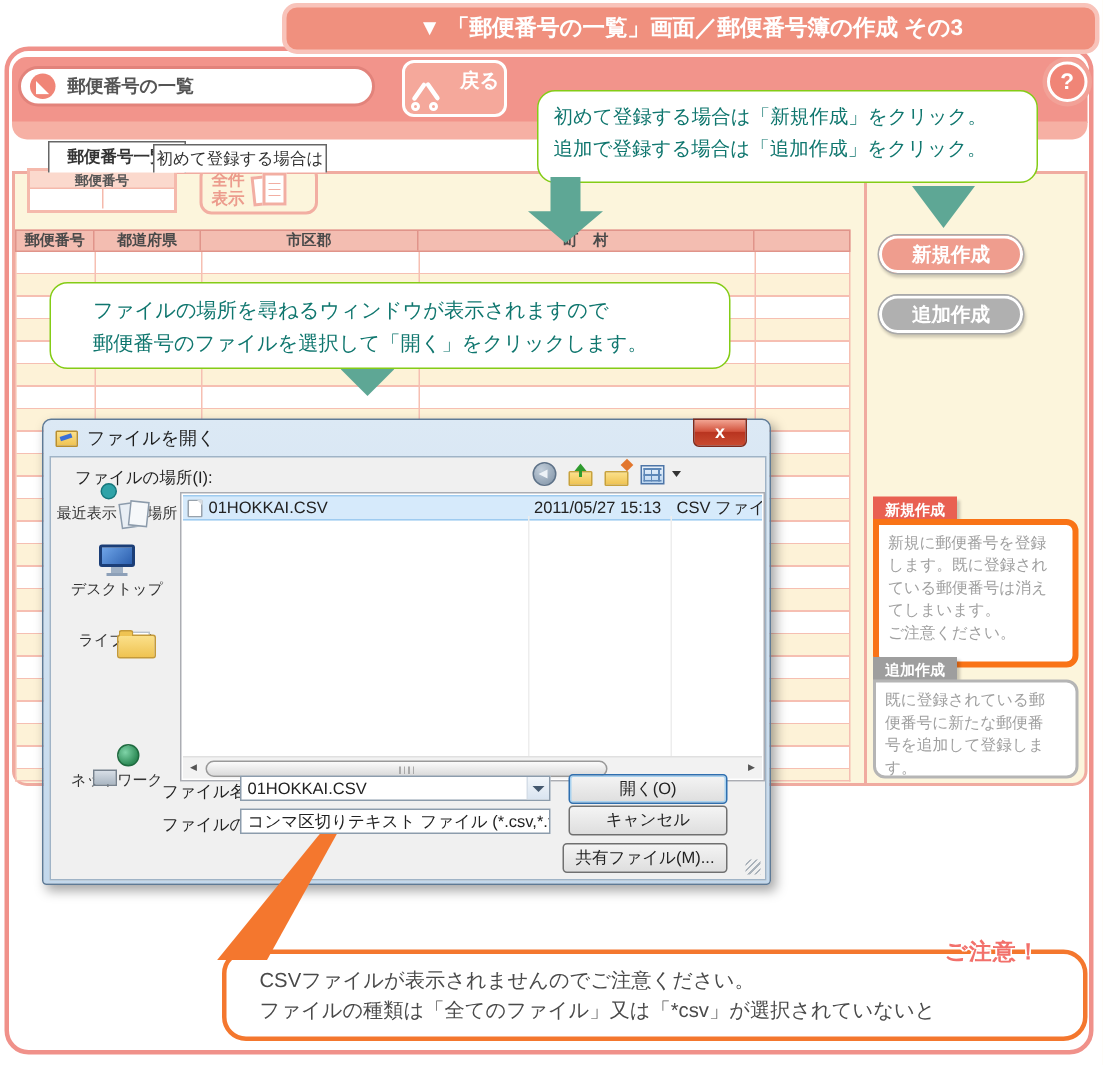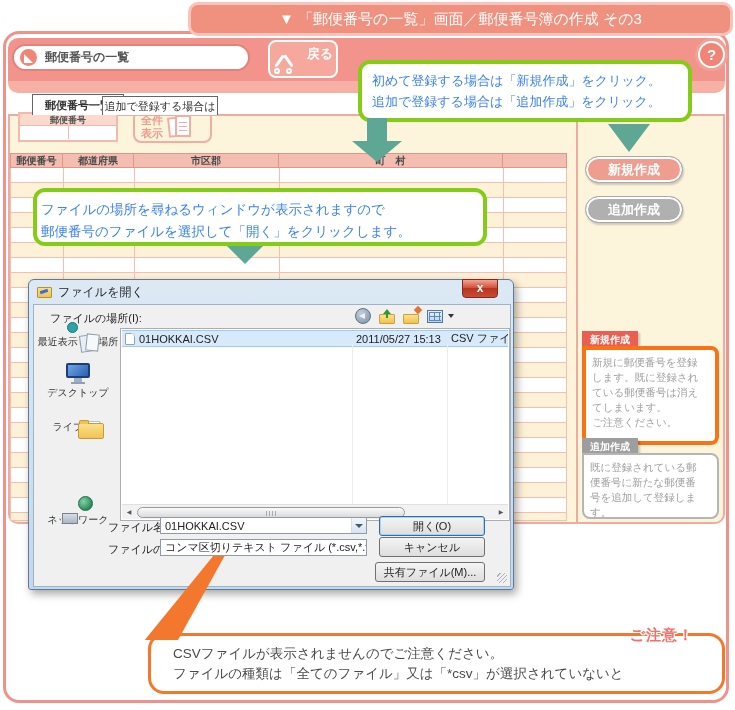--- a/index.html
+++ b/index.html
@@ -4,21 +4,21 @@
 <style>
   html,body{margin:0;padding:0;background:#fff;}
   #stage{position:relative;width:735px;height:710px;background:#fff;overflow:hidden;
          font-family:"Liberation Sans","DejaVu Sans",sans-serif;color:#444;}
   #stage *{box-sizing:border-box;white-space:nowrap;}
 
   
   .outer-frame{position:absolute;left:3px;top:31px;width:726px;height:672px;
     border:3px solid #F0918A;border-radius:16px;background:#fff;z-index:1;}
   .banner{position:absolute;left:188px;top:2px;width:545px;height:34px;background:#F0907E;
-    border:3px solid #F8C3BA;border-radius:10px;color:#fff;font-weight:normal;font-size:15px;
+    border:3px solid #F8C3BA;border-radius:10px;color:#fff;font-weight:bold;font-size:15px;
     line-height:27px;text-align:center;z-index:7;overflow:hidden;}
 
   
   .app-header{position:absolute;left:8px;top:38px;width:717px;height:44px;background:#F2948B;
     border-radius:10px 10px 0 0;z-index:2;}
   .app-header-strip{position:absolute;left:8px;top:81px;width:717px;height:12px;background:#F6B0A4;
     border-radius:0 0 10px 10px;z-index:2;}
   .title-pill{position:absolute;left:12px;top:44px;width:238px;height:27px;background:#fff;
     border:2px solid #E2837B;border-radius:15px;display:flex;align-items:center;gap:8px;
     padding-left:6px;z-index:4;overflow:hidden;}
@@ -83,24 +83,24 @@
   .panel-chip{position:absolute;font-size:10px;font-weight:bold;color:#fff;padding:2px 8px 1px;
     box-shadow:2px 2px 2px rgba(0,0,0,.2);z-index:2;}
   #chip-new{left:582px;top:331px;background:#E96052;}
   #chip-append{left:582px;top:438px;background:#9E9E9E;}
   .panel-box{position:absolute;left:582px;width:137px;background:#fff;border-radius:0 8px 8px 8px;
     font-size:10.5px;line-height:1.42;color:#A0A0A0;padding:5px 6px;z-index:2;overflow:hidden;}
   #panel-new-box{top:346px;height:99px;border:4px solid #f97316;}
   #panel-append-box{top:453px;height:66px;border:2px solid #B5B5B5;}
 
   
-  .callout{position:absolute;background:#fff;border:4px solid #84cc16;border-radius:12px;
-    color:#3b82f6;font-size:13px;line-height:1.6;padding:7px 10px;z-index:6;overflow:hidden;}
+  .callout{position:absolute;background:#fff;border:1px solid #84cc16;border-radius:12px;
+    color:#0f766e;font-size:13px;line-height:1.6;padding:7px 10px;z-index:6;overflow:hidden;}
   #callout-top{left:358px;top:60px;width:334px;height:62px;}
-  #callout-mid{left:33px;top:188px;width:454px;height:58px;font-size:13.5px;padding:7px 4px;}
+  #callout-mid{left:33px;top:188px;width:454px;height:58px;font-size:13.5px;padding:7px 28px;}
   .g-arrow{position:absolute;background:#5EA795;z-index:6;}
   #arrow-table{left:352px;top:118px;width:50px;height:44px;
     clip-path:polygon(30% 0,70% 0,70% 52%,100% 52%,50% 100%,0 52%,30% 52%);}
   #arrow-new{left:608px;top:124px;width:42px;height:28px;clip-path:polygon(0 0,100% 0,50% 100%);}
   #arrow-dialog{left:227px;top:246px;width:36px;height:18px;clip-path:polygon(0 0,100% 0,50% 100%);}
 
   
   .dialog{position:absolute;left:28px;top:279px;width:486px;height:311px;
     border:1px solid #5E7A96;border-radius:6px 6px 3px 3px;
     background:linear-gradient(#DCE9F5,#C3D8EC);box-shadow:3px 4px 8px rgba(0,0,0,.35);z-index:10;}
@@ -227,21 +227,21 @@
       <span class="sc-bar2"></span>
       <span class="sc-ring1"></span>
       <span class="sc-ring2"></span>
     </span>
     <span class="back-label">戻る</span>
   </div>
 
   <div class="help-btn">?</div>
 
   <div class="tab" id="tab1">郵便番号一覧</div>
-  <div class="tab" id="tab2">追加で登録する場合は</div>
+  <div class="tab" id="tab2">初めて登録する場合は</div>
   <div class="content"></div>
   <div class="content-divider"></div>
 
   <div class="search-box">
     <div class="search-label-row">郵便番号</div>
     <div class="search-cells">
       <div class="search-cell"></div>
       <div class="search-cell"></div>
     </div>
   </div>

